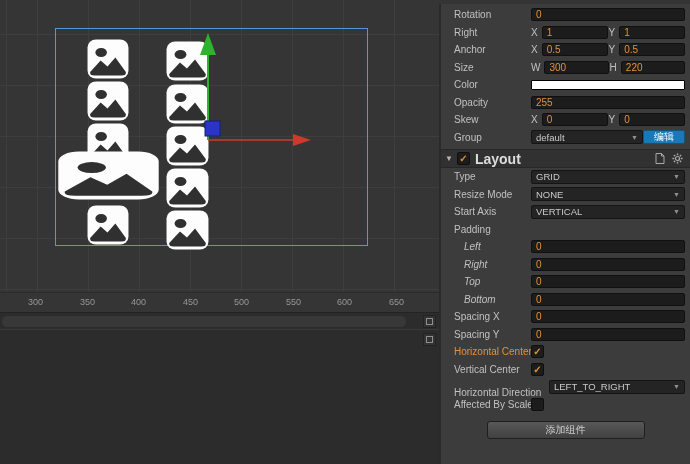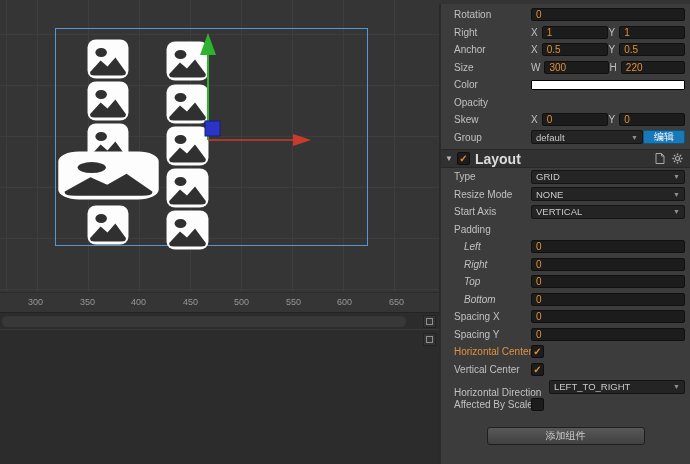--- a/index.html
+++ b/index.html
@@ -65,21 +65,21 @@
     font-size:10px; line-height:11px; text-align:center; color:#e2913c; font-weight:bold;
   }
   .comp-header {
     display:flex; align-items:center; height:19px; margin-top:3px;
     background:#313131; border-top:1px solid #272727; border-bottom:1px solid #272727;
     padding:0 7px 0 4px;
   }
   .fold { color:#b5b5b5; font-size:8px; margin-right:4px; }
   .comp-title { font-size:14px; font-weight:bold; color:#dcdcdc; margin-left:5px; flex:1; }
   .hdr-icons { display:flex; gap:7px; align-items:center; }
-  .add-btn-wrap { margin-top:14px; display:flex; justify-content:center; }
+  .add-btn-wrap { margin-top:8px; display:flex; justify-content:center; }
   .add-btn {
     width:158px; height:18px; background:linear-gradient(#585858,#414141);
     border:1px solid #1f1f1f; border-radius:3px; color:#cfcfcf; font-size:10px;
     text-align:center; line-height:16px;
   }
 </style>
 </head>
 <body>
 
 <svg width="0" height="0" style="position:absolute">
@@ -219,20 +219,21 @@
     <span class="field">220</span>
   </div>
 
   <div class="row">
     <span class="lbl">Color</span>
     <span class="color-bar"></span>
   </div>
 
   <div class="row">
     <span class="lbl">Opacity</span>
+    <span class="field">255</span>
   </div>
 
   <div class="row">
     <span class="lbl">Skew</span>
     <span class="axis first">X</span>
     <span class="field">0</span>
     <span class="axis">Y</span>
     <span class="field">0</span>
   </div>
 

